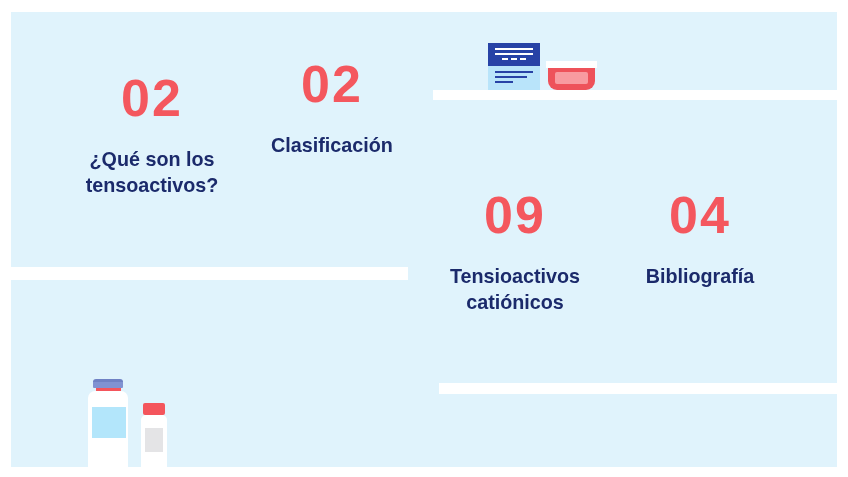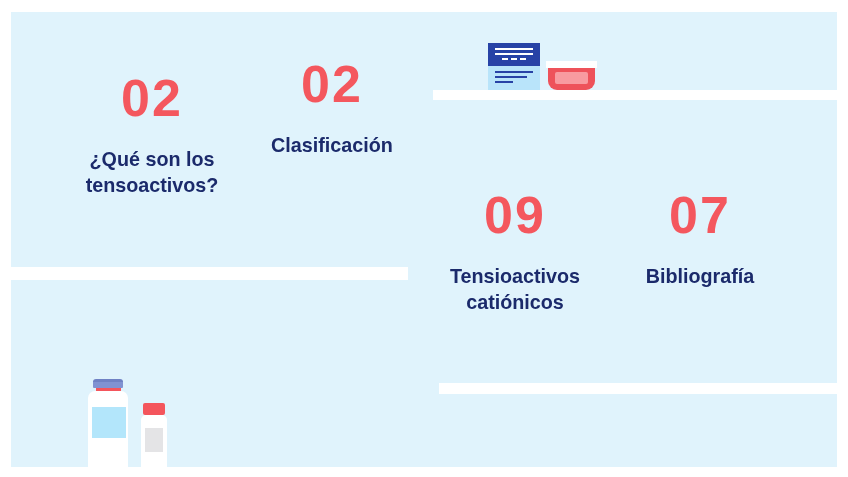--- a/index.html
+++ b/index.html
@@ -114,16 +114,16 @@
     <div class="label">Clasificación</div>
   </div>
 
   <div class="toc-item item-3">
     <div class="num">09</div>
     <div class="label">Tensioactivos
 catiónicos</div>
   </div>
 
   <div class="toc-item item-4">
-    <div class="num">07</div>
+    <div class="num">04</div>
     <div class="label">Bibliografía</div>
   </div>
 </div>
 
 </body></html>

